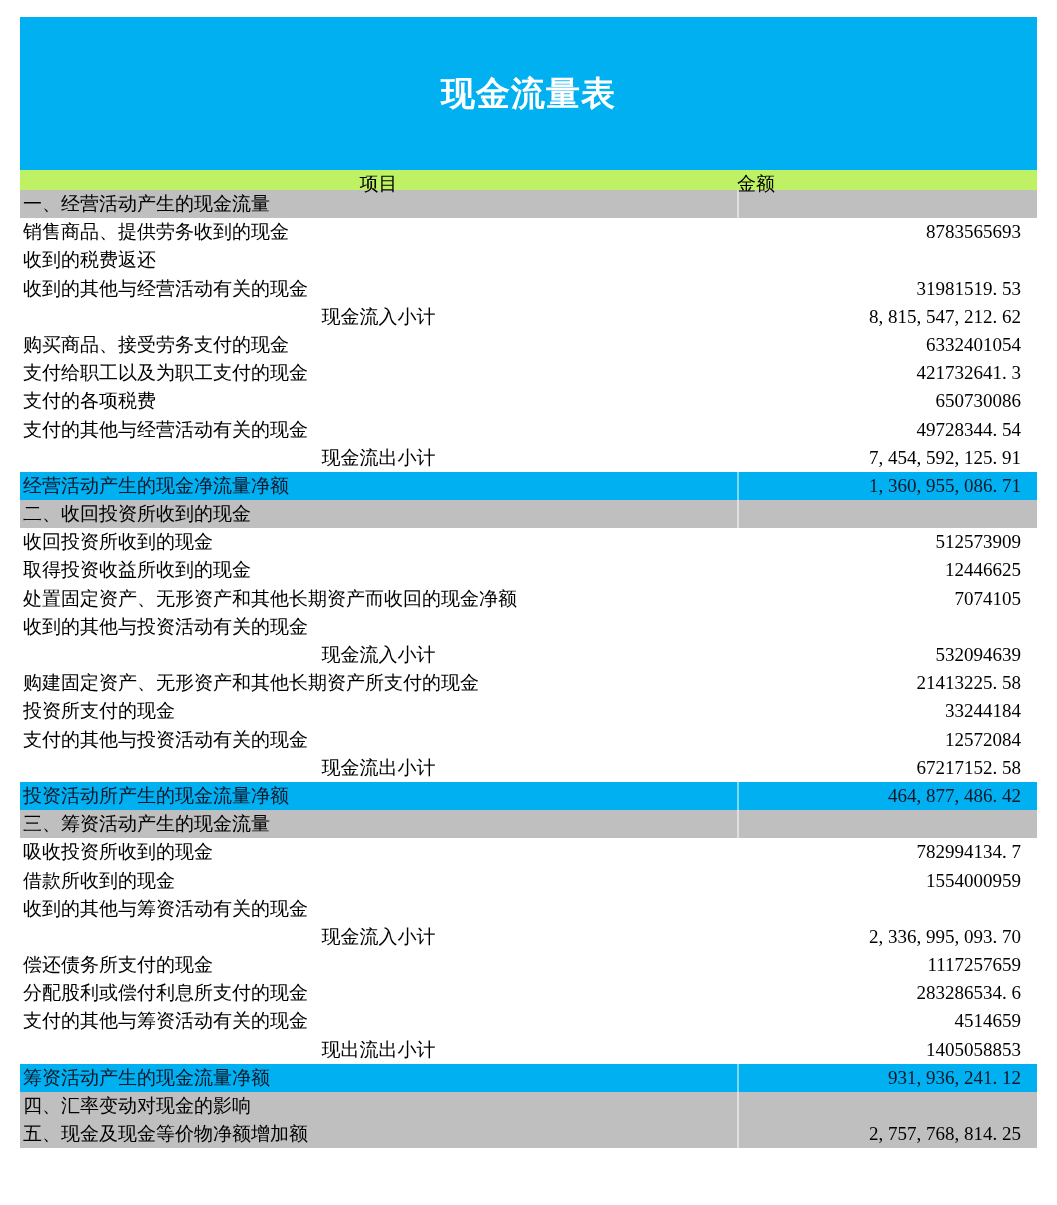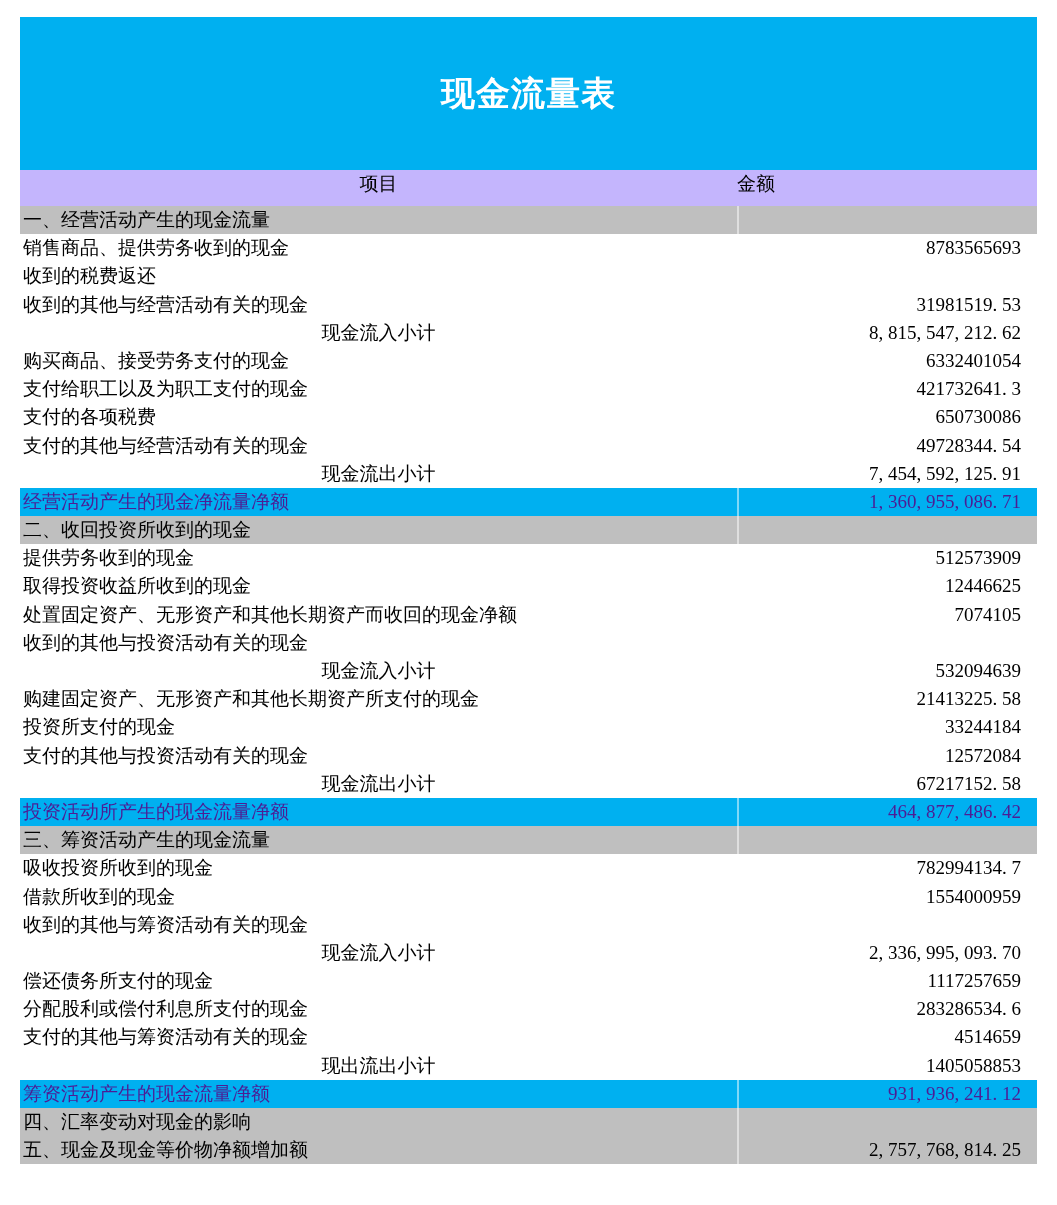--- a/index.html
+++ b/index.html
@@ -34,24 +34,24 @@
   }
   .banner .title {
     font-size: 34px;
     font-weight: bold;
     color: #ffffff;
     letter-spacing: 1px;
   }
   
   .head {
     display: flex;
-    height: 36px;
+    height: 20px;
     line-height: 28px;
     font-size: 19px;
-    background: #c4b5fd;
+    background: #bef264;
   }
   .head .h-item  { width: 717px; text-align: center; }
   .head .h-amount{ width: 300px; text-align: left; }
   
   .row {
     display: flex;
     height: 28.2px;
     line-height: 28.2px;
     font-size: 19px;
   }
@@ -59,21 +59,21 @@
   .cell.label {
     width: 717px;
     padding-left: 3px;
   }
   .cell.value {
     width: 300px;
     padding-right: 16px;
     text-align: right;
   }
   .row.section { background: #bfbfbf; }
-  .row.net     { background: #00b0f0; color: #4c1d95; }
+  .row.net     { background: #00b0f0; color: #0f172a; }
   .row.section .cell.value,
   .row.net .cell.value { border-left: 2px solid rgba(255,255,255,0.5); }
   .row.subtotal .cell.label {
     font-weight: normal;
     text-align: center;
     padding-left: 0;
     font-family: "Liberation Sans", "DejaVu Sans", sans-serif;
     font-size: 19px;
   }
   .row.vbold .cell.value { font-weight: normal; }
@@ -136,21 +136,21 @@
         </div>
         <div class="row net">
           <div class="cell label">经营活动产生的现金净流量净额</div>
           <div class="cell value">1, 360, 955, 086. 71</div>
         </div>
         <div class="row section">
           <div class="cell label">二、收回投资所收到的现金</div>
           <div class="cell value"></div>
         </div>
         <div class="row item">
-          <div class="cell label">提供劳务收到的现金</div>
+          <div class="cell label">收回投资所收到的现金</div>
           <div class="cell value">512573909</div>
         </div>
         <div class="row item">
           <div class="cell label">取得投资收益所收到的现金</div>
           <div class="cell value">12446625</div>
         </div>
         <div class="row item">
           <div class="cell label">处置固定资产、无形资产和其他长期资产而收回的现金净额</div>
           <div class="cell value">7074105</div>
         </div>

